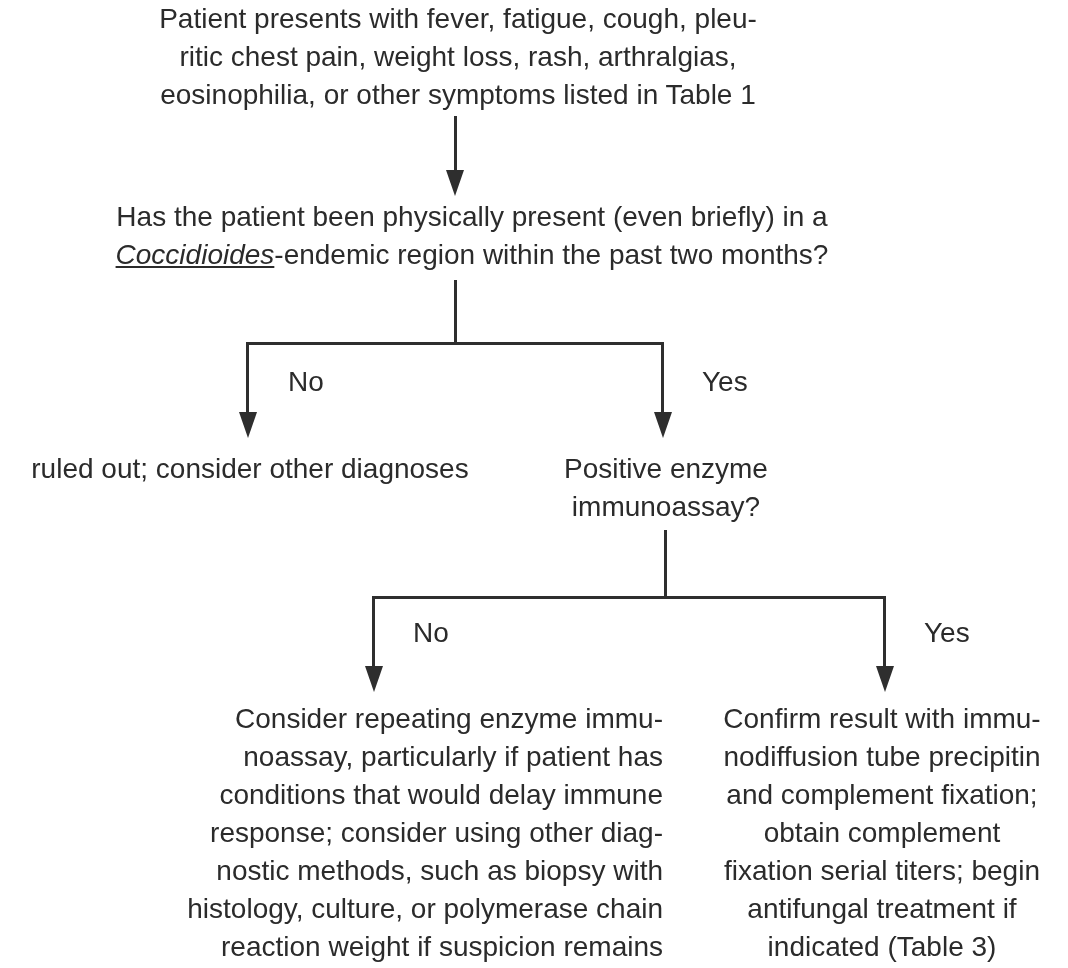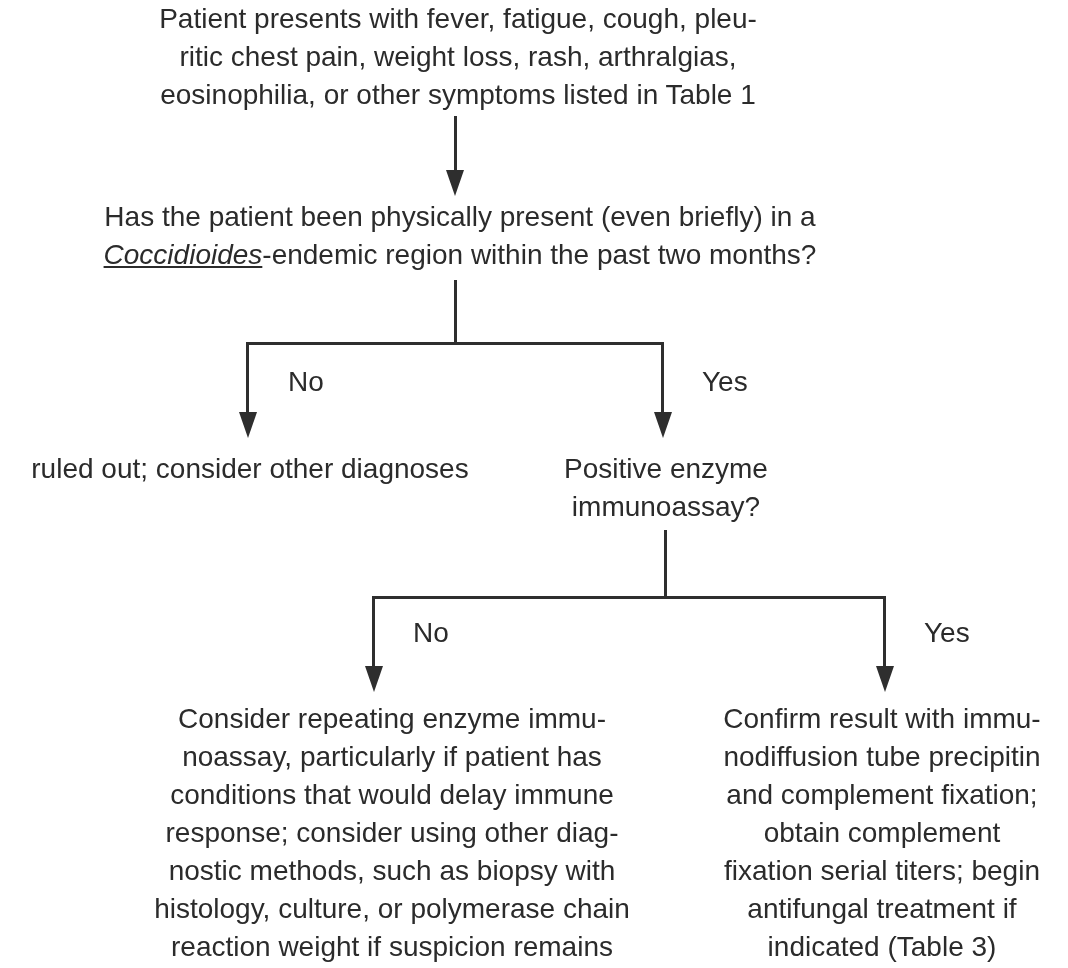--- a/index.html
+++ b/index.html
@@ -40,21 +40,21 @@
 
   <div class="node" style="left:72px; top:0px; width:772px;">
     <div class="line">Patient presents with fever, fatigue, cough, pleu-</div>
     <div class="line">ritic chest pain, weight loss, rash, arthralgias,</div>
     <div class="line">eosinophilia, or other symptoms listed in Table 1</div>
   </div>
 
   <div class="vline" style="left:454px; top:116px; height:56px;"></div>
   <div class="arrowhead" style="left:446px; top:170px;"></div>
 
-  <div class="node" style="left:60px; top:198px; width:800px;">
+  <div class="node" style="left:72px; top:198px; width:800px;">
     <div class="line">Has the patient been physically present (even briefly) in a</div>
     <div class="line"><i>Coccidioides</i><span>-endemic region within the past two months?</span></div>
   </div>
 
   <div class="vline" style="left:454px; top:280px; height:64px;"></div>
   <div class="hline" style="left:246px; top:342px; width:418px;"></div>
   <div class="vline" style="left:246px; top:342px; height:72px;"></div>
   <div class="arrowhead" style="left:239px; top:412px;"></div>
   <div class="vline" style="left:661px; top:342px; height:72px;"></div>
   <div class="arrowhead" style="left:654px; top:412px;"></div>
@@ -72,21 +72,21 @@
 
   <div class="vline" style="left:664px; top:530px; height:68px;"></div>
   <div class="hline" style="left:372px; top:596px; width:514px;"></div>
   <div class="vline" style="left:372px; top:596px; height:72px;"></div>
   <div class="arrowhead" style="left:365px; top:666px;"></div>
   <div class="vline" style="left:883px; top:596px; height:72px;"></div>
   <div class="arrowhead" style="left:876px; top:666px;"></div>
   <div class="branch-label" style="left:397px; top:614px;">No</div>
   <div class="branch-label" style="left:908px; top:614px;">Yes</div>
 
-  <div class="node" style="left:107px; top:700px; width:570px;">
+  <div class="node" style="left:93px; top:700px; width:570px;text-align:right;">
     <div class="line">Consider repeating enzyme immu-</div>
     <div class="line">noassay, particularly if patient has</div>
     <div class="line">conditions that would delay immune</div>
     <div class="line">response; consider using other diag-</div>
     <div class="line">nostic methods, such as biopsy with</div>
     <div class="line">histology, culture, or polymerase chain</div>
     <div class="line">reaction weight if suspicion remains</div>
   </div>
 
   <div class="node" style="left:696px; top:700px; width:372px;">

